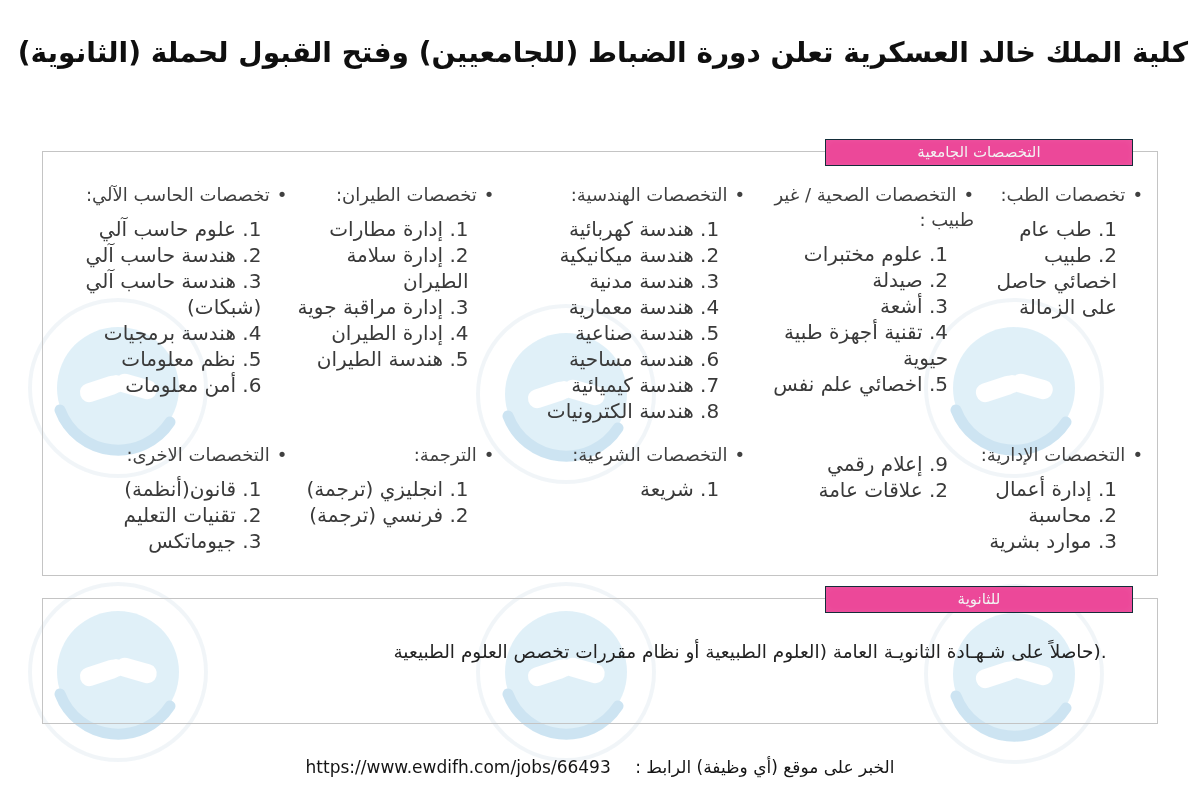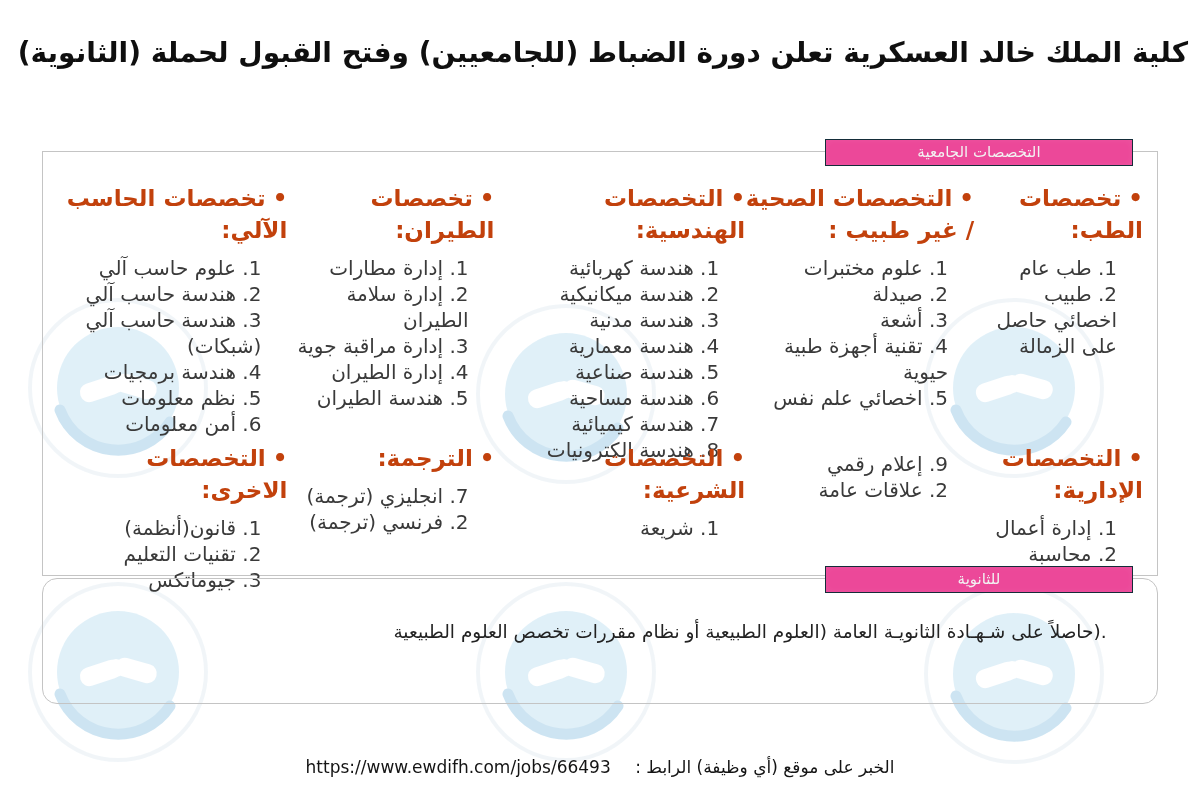--- a/index.html
+++ b/index.html
@@ -17,40 +17,40 @@
     position:absolute;top:24px;left:0;right:0;margin:12px;z-index:2;
     text-align:right;font-size:28px;font-weight:bold;color:#0f0f0f;
   }
 
   
   .box{
     position:absolute;left:42px;width:1114px;border:1px solid #c4c4c4;
     background:transparent;z-index:1;
   }
   .main-box{top:151px;height:423px;}
-  .secondary-box{top:578px;height:124px;border-radius:15px;}
+  .secondary-box{top:598px;height:124px;}
 
   
   .badge{
     position:absolute;top:-13px;right:24px;width:306px;height:25px;
     background:#ec4899;border:1px solid #142d39;color:#f2f2f2;
     font-size:15px;line-height:25px;text-align:center;
     box-shadow:inset 0 0 6px rgba(255,255,255,.08);
   }
 
   
   .columns{display:flex;padding:30px 14px 0 10px;}
   .column{text-align:right;}
   .column:nth-child(1){width:15.5%;}
   .column:nth-child(2){width:21%;}
   .column:nth-child(3){width:23%;}
   .column:nth-child(4){width:19%;}
   .column:nth-child(5){width:21.5%;}
   .group-top{height:260px;}
-  .group-heading{font-size:23px;font-weight:bold;color:#c2410c;line-height:1.4;}
+  .group-heading{font-size:18px;font-weight:normal;color:#404040;line-height:1.4;}
   .bullet{margin-left:7px;}
   .item-list{margin:9px 0 0;padding:0 26px 0 0;list-style:none;}
   .item{font-size:20px;color:#3a3a3a;line-height:26px;}
 
   
   .secondary-text{
     margin:0;padding:42px 0 0 300px;text-align:center;
     font-size:18.5px;color:#222222;
   }
 
@@ -155,21 +155,21 @@
               <li class="item">1. إدارة مطارات</li>
               <li class="item">2. إدارة سلامة الطيران</li>
               <li class="item">3. إدارة مراقبة جوية</li>
               <li class="item">4. إدارة الطيران</li>
               <li class="item">5. هندسة الطيران</li>
             </ul>
           </div>
           <div class="group group-bottom">
             <div class="group-heading"><span class="bullet">•</span><span class="heading-text">الترجمة:</span></div>
             <ul class="item-list">
-              <li class="item">7. انجليزي (ترجمة)</li>
+              <li class="item">1. انجليزي (ترجمة)</li>
               <li class="item">2. فرنسي (ترجمة)</li>
             </ul>
           </div>
         </div>
         <div class="column">
           <div class="group group-top">
             <div class="group-heading"><span class="bullet">•</span><span class="heading-text">تخصصات الحاسب الآلي:</span></div>
             <ul class="item-list">
               <li class="item">1. علوم حاسب آلي</li>
               <li class="item">2. هندسة حاسب آلي</li>

